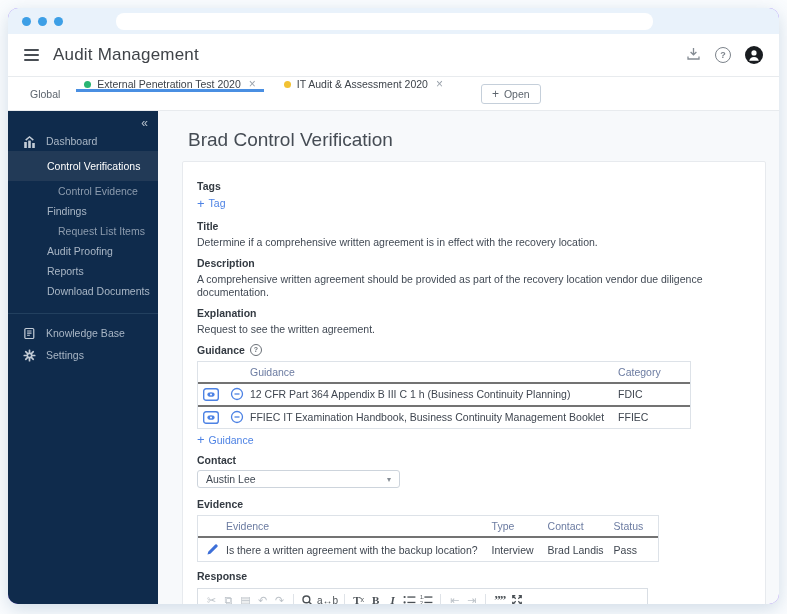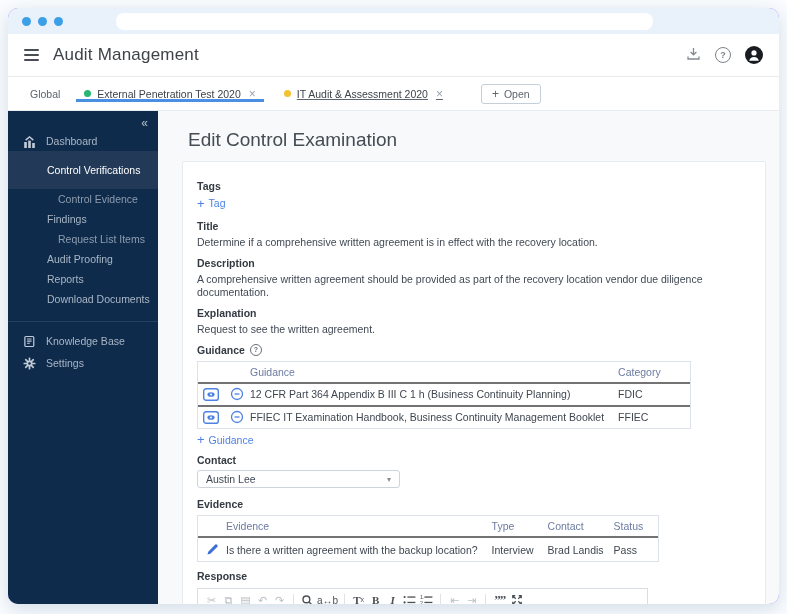--- a/index.html
+++ b/index.html
@@ -16,39 +16,39 @@
   .hamburger i{height:2px;background:#494e54;border-radius:1px;}
   .app-title{font-size:17px;font-weight:400;color:#3f4348;margin:0 0 0 14px;letter-spacing:.2px;}
   .hdr-icons{margin-left:auto;display:flex;align-items:center;gap:14px;}
   .help-icon{width:14px;height:14px;border:1.4px solid #7c838b;border-radius:50%;display:flex;
     align-items:center;justify-content:center;font-size:9px;font-weight:bold;color:#7c838b;}
   .avatar{width:18px;height:18px;display:flex;}
   
   .tabbar{height:33px;border-bottom:1px solid #e8ebee;display:flex;align-items:center;
     padding-left:22px;font-size:10.5px;color:#5d656e;background:#fff;}
   .tab-global{margin-right:16px;}
-  #tab-items{display:flex;height:100%;align-items:center;text-decoration:underline;}
+  #tab-items{display:flex;height:100%;align-items:flex-start;}
   .tab{display:flex;align-items:center;gap:6px;padding:0 8px;position:relative;margin-right:12px;color:#3e444b;cursor:pointer;}
   .tab.active::after{content:"";position:absolute;left:0;right:0;bottom:-1px;height:3px;background:#4a8fe2;}
   .tabdot{width:7px;height:7px;border-radius:50%;}
   .tab .close{color:#9aa2ab;font-size:12px;margin-left:2px;}
   .open-btn{margin-left:18px;display:flex;gap:5px;align-items:center;border:1px solid #c5cfda;background:#fff;
     border-radius:3px;padding:3px 10px;font-size:10.5px;color:#5d656e;font-family:inherit;cursor:pointer;}
   .open-btn .plus{font-size:12px;line-height:10px;}
   
   .bodyrow{display:flex;height:495px;}
   .sidebar{width:150px;background:#0f2b4c;color:#a9b6c5;font-size:10.5px;flex-shrink:0;
     display:flex;flex-direction:column;}
   .collapse{height:16px;display:flex;justify-content:flex-end;align-items:center;
     padding:4px 10px 0 0;color:#b6c1cd;font-size:12px;cursor:pointer;}
   .side-item{height:20px;display:flex;align-items:center;cursor:pointer;}
   .side-item.lvl0{padding-left:13px;gap:9px;}
   .side-item.lvl1{padding-left:39px;}
   .side-item.lvl2{padding-left:50px;color:#8d9cae;}
-  .side-item.selected{background:#223a57;color:#fff;height:38px;}
+  .side-item.selected{background:#223a57;color:#fff;height:30px;}
   .side-icon{width:16px;display:flex;justify-content:center;}
   .side-divider{height:1px;background:#22405f;margin:12px 0 9px;}
   
   .main{flex:1;background:#f7f9fb;padding:12px 13px 0 24px;overflow:hidden;}
   .page-title{font-size:19px;font-weight:400;color:#454c54;margin:6px 0 10px 6px;line-height:22px;}
   .card{background:#fff;border:1px solid #e7eaee;border-radius:2px;width:584px;box-sizing:border-box;
     padding:18px 14px 20px;height:600px;}
   .flabel{font-size:10.5px;font-weight:700;color:#333a42;line-height:12px;}
   .fvalue{font-size:10.5px;color:#414954;margin-top:4px;line-height:13px;}
   .fgroup{margin-bottom:8px;}
@@ -198,21 +198,21 @@
                 <circle cx="7" cy="7" r="3.2"></circle>
                 <circle cx="7" cy="7" r="1.4" fill="#0f2b4c"></circle>
               </svg>
             </span>
             <span>Settings</span>
           </div>
         </div>
     </nav>
 
     <main class="main">
-      <h2 class="page-title">Edit Control Examination</h2>
+      <h2 class="page-title">Brad Control Verification</h2>
 
       <div class="card">
 
         <div class="fgroup">
           <div class="flabel">Tags</div>
           <div class="addlink">
             <span class="plus">+</span>
             <span>Tag</span>
           </div>
         </div>

